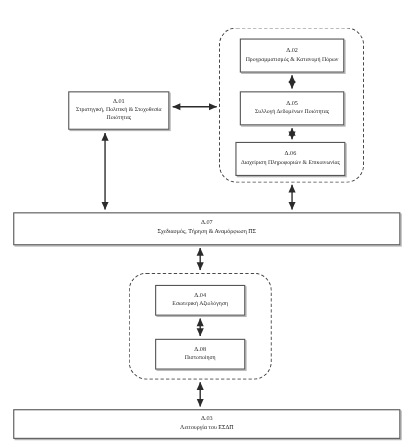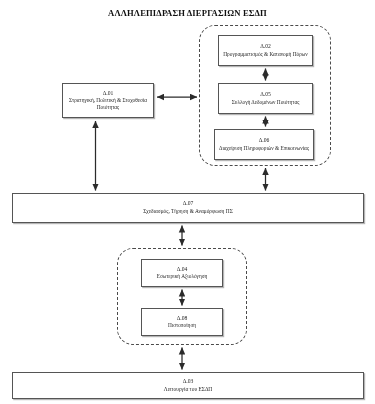--- a/index.html
+++ b/index.html
@@ -123,21 +123,20 @@
     font-size: 5.4px;
     line-height: 7.6px;
     color: #1e1e1e;
   }
 </style>
 </head>
 <body>
 
 <div id="diagram-root">
 
-  <div class="diagram-title">ΑΛΛΗΛΕΠΙΔΡΑΣΗ ΔΙΕΡΓΑΣΙΩΝ ΕΣΔΠ</div>
 
   <svg id="connector-layer" viewBox="0 0 375 404">
     <defs>
       <marker id="ah" markerWidth="7" markerHeight="7" refX="5.6" refY="2.6" orient="auto" markerUnits="strokeWidth">
         <path d="M0,0 L5.8,2.6 L0,5.2 z" fill="#2b2b2b"></path>
       </marker>
       <marker id="ah-start" markerWidth="7" markerHeight="7" refX="0.2" refY="2.6" orient="auto" markerUnits="strokeWidth">
         <path d="M5.8,0 L0,2.6 L5.8,5.2 z" fill="#2b2b2b"></path>
       </marker>
     </defs>

